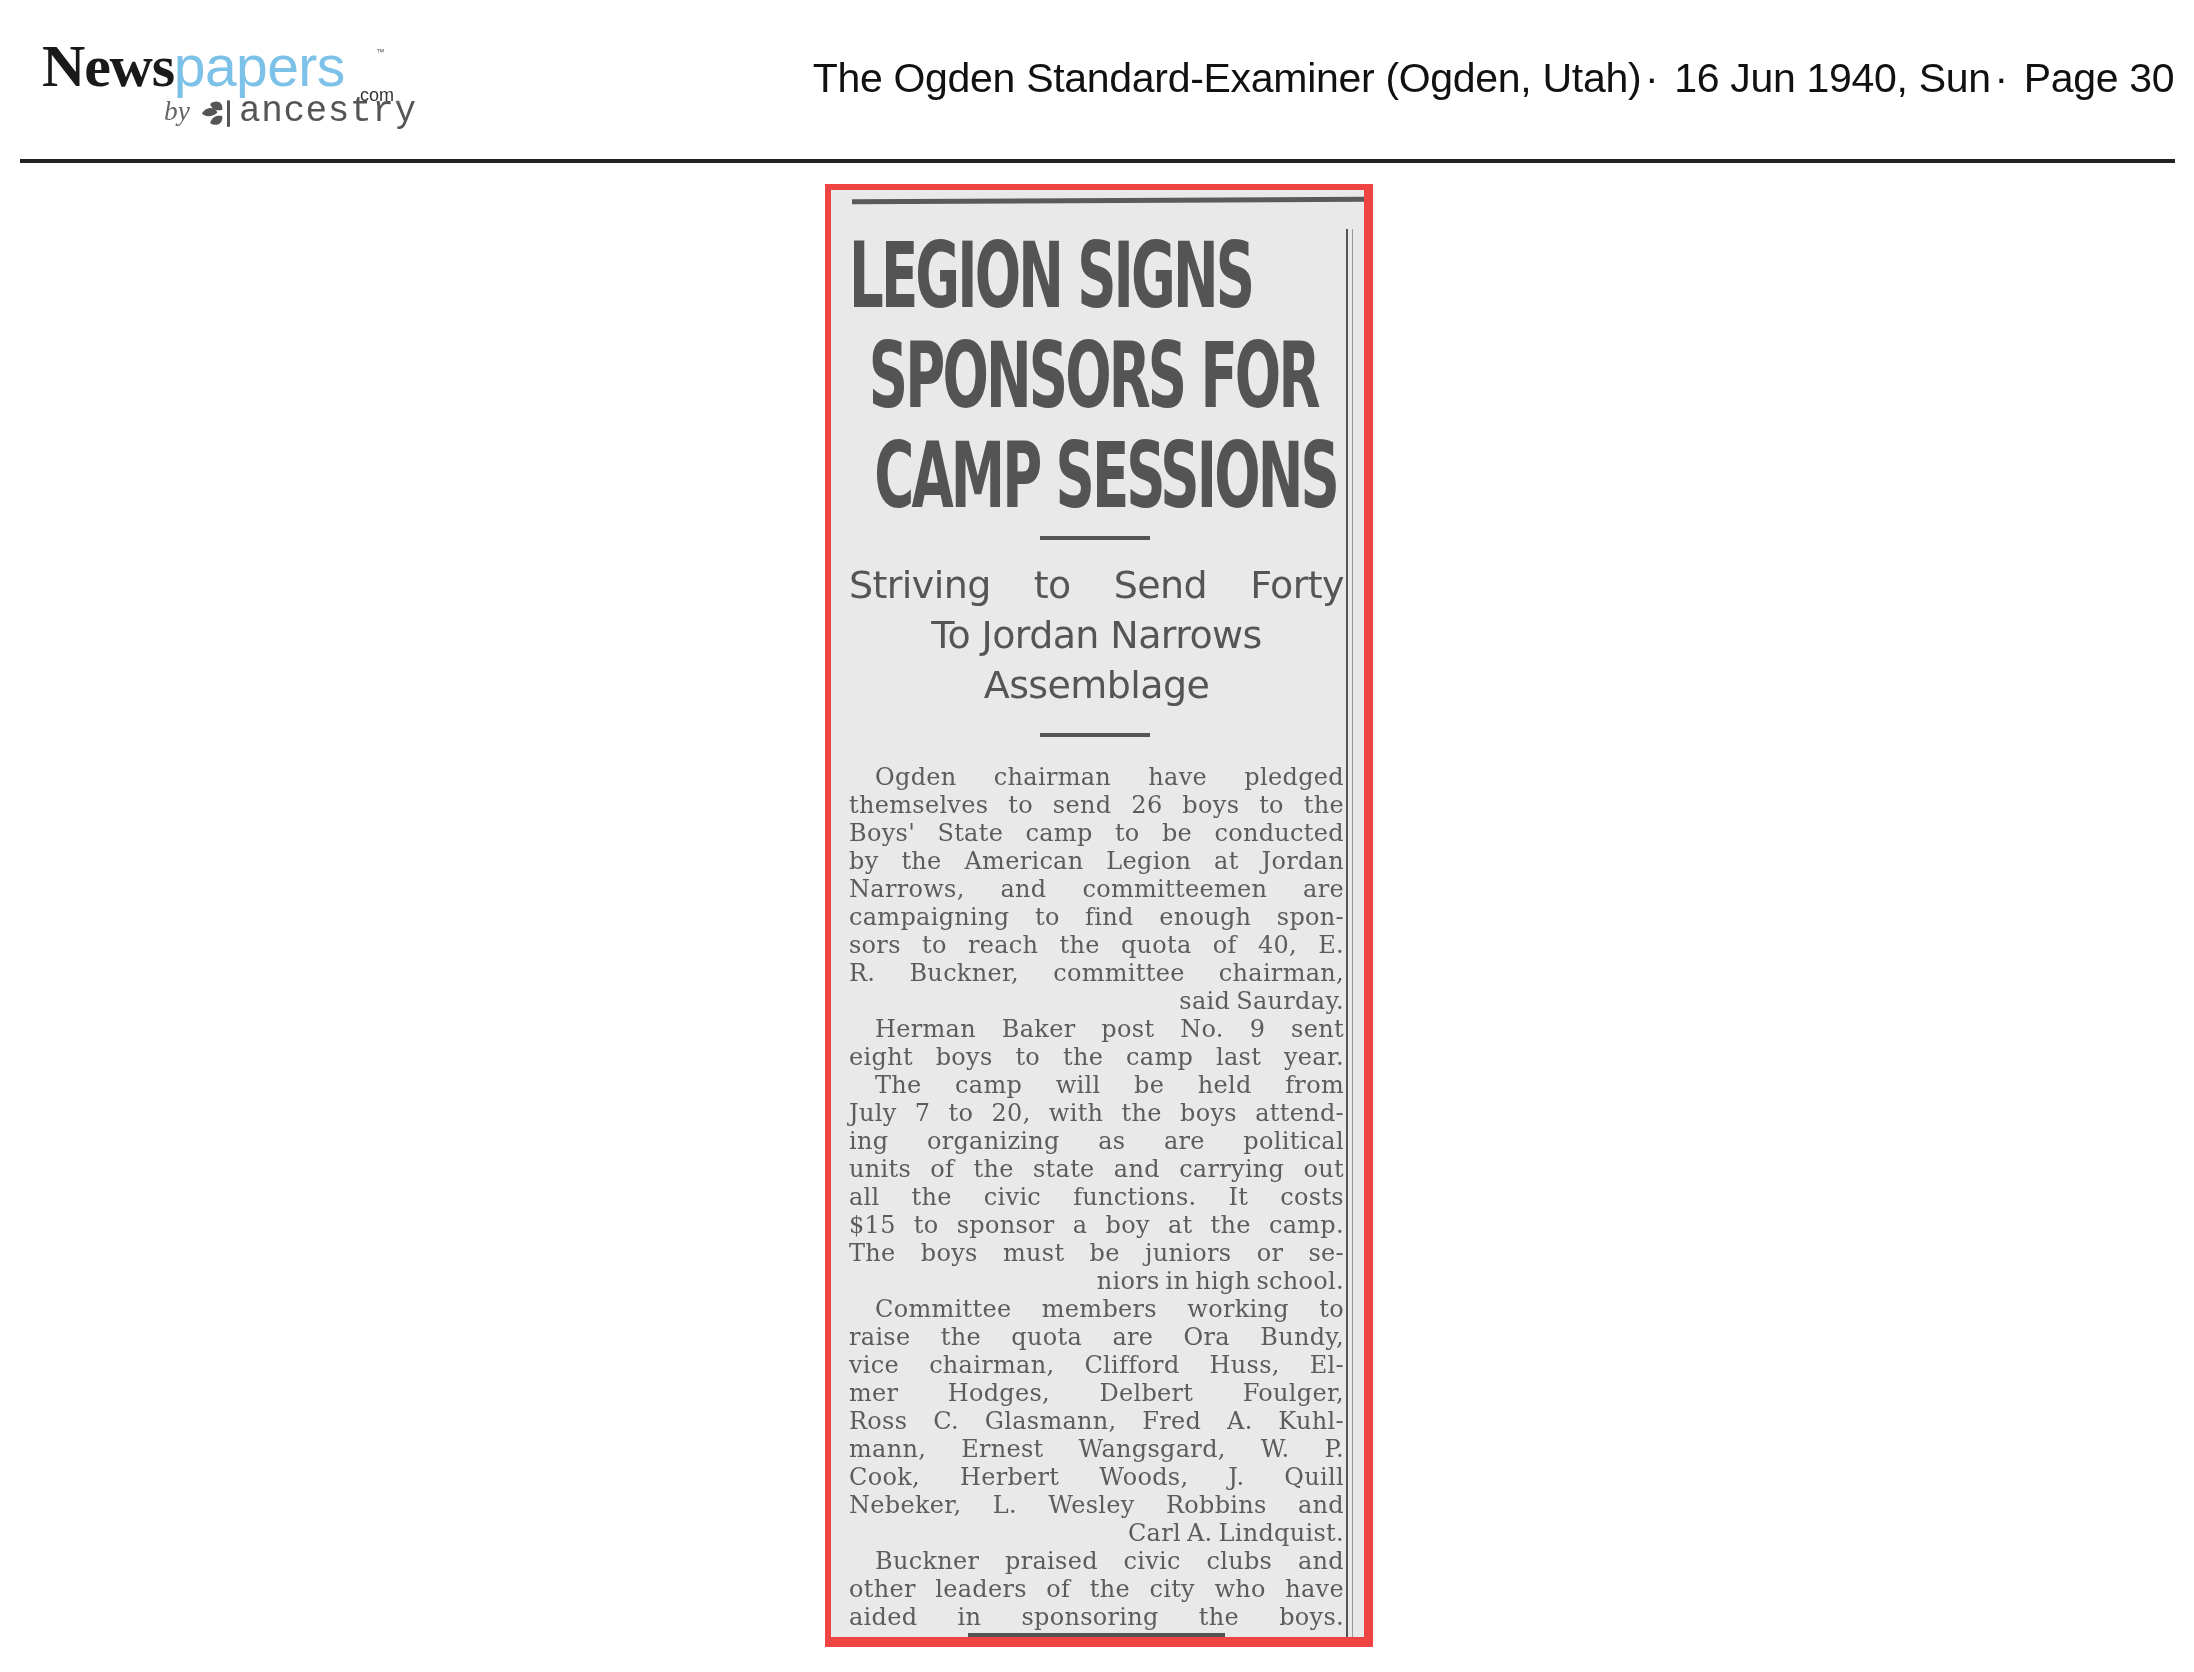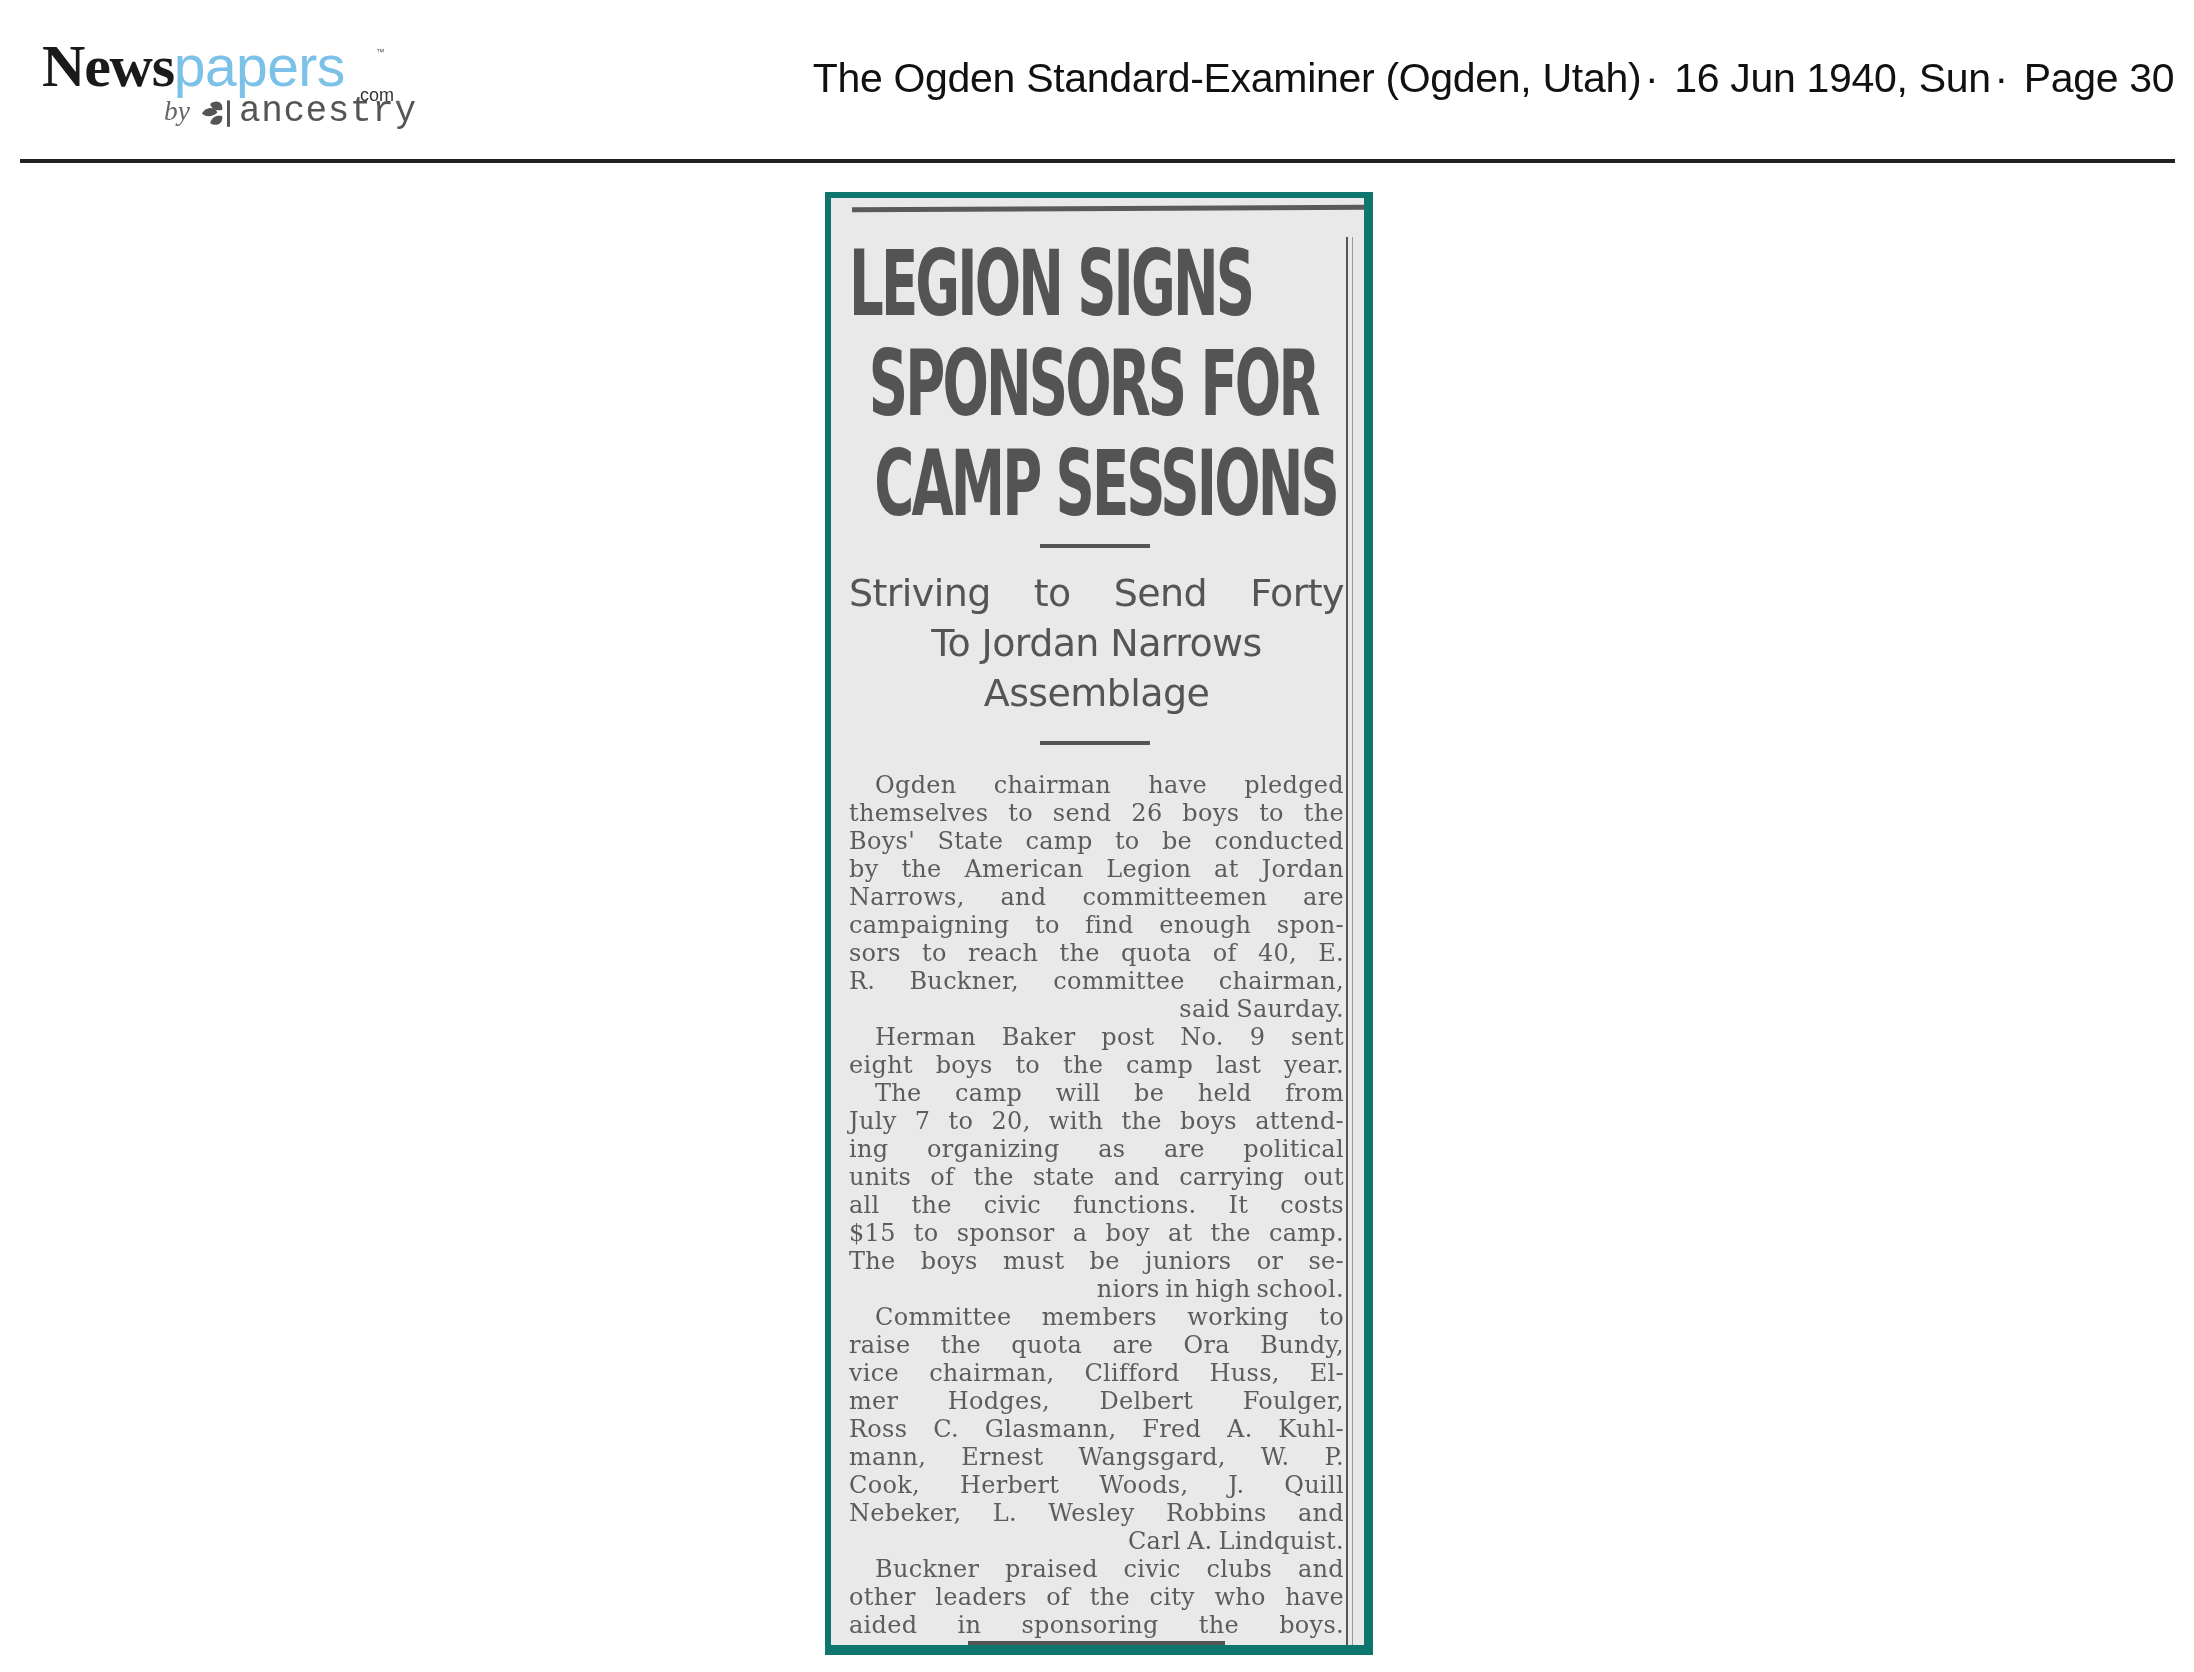--- a/index.html
+++ b/index.html
@@ -14,21 +14,21 @@
   .logo-by { position: absolute; left: 122px; top: 60px; font-family: "Liberation Serif", serif; font-style: italic; font-size: 27.4px; color: #666; }
   .logo-leaf { position: absolute; left: 155px; top: 62px; width: 42px; height: 30px; }
   .logo-ancestry { position: absolute; left: 197px; top: 55px; font-family: Liberation Mono, monospace; font-size: 36px; color: #555; letter-spacing: 0.6px; }
   .logo-reg { position: absolute; left: 354px; top: 64px; font-size: 6px; color: #777; }
 
   .header-meta { position: absolute; right: 19.7px; top: 55px; font-size: 41px; color: #111; white-space: nowrap; letter-spacing: -0.3px; }
   .header-meta .sep { margin: 0 4.8px 0 3.6px; }
 
   .rule { position: absolute; left: 19.7px; top: 159px; width: 2155px; height: 3.6px; background: #222; }
 
-  .clip-frame { position: absolute; left: 825px; top: 192px; width: 548px; height: 1463px; background: #0f766e; }
+  .clip-frame { position: absolute; left: 825px; top: 184px; width: 548px; height: 1463px; background: #ef4444; }
   .clip-paper { position: absolute; left: 6px; top: 6px; width: 533px; height: 1447px; background: #e9e9e9;
     background-image: radial-gradient(rgba(120,120,120,0.10) 0.6px, transparent 0.6px); background-size: 5.4px 5.4px; overflow: hidden; }
   .top-rule { position: absolute; left: 21px; top: 8.4px; width: 513px; height: 5.4px; background: #5a5a5a; transform: rotate(-0.3deg); }
   .right-rule { position: absolute; left: 515px; top: 39px; width: 2.4px; height: 1408px; background: #555; }
   .right-rule2 { position: absolute; left: 521px; top: 39px; width: 1.2px; height: 1408px; background: #999; }
 
   .headline { position: absolute; left: 18px; top: 36px; width: 495px; font-family: "DejaVu Sans", sans-serif; font-weight: bold; color: #545454;
     font-size: 91px; line-height: 100px; letter-spacing: -4.8px; transform: scaleX(0.6); transform-origin: left top; }
   .headline div { white-space: nowrap; }
   .hl1 { margin-left: 0; }

